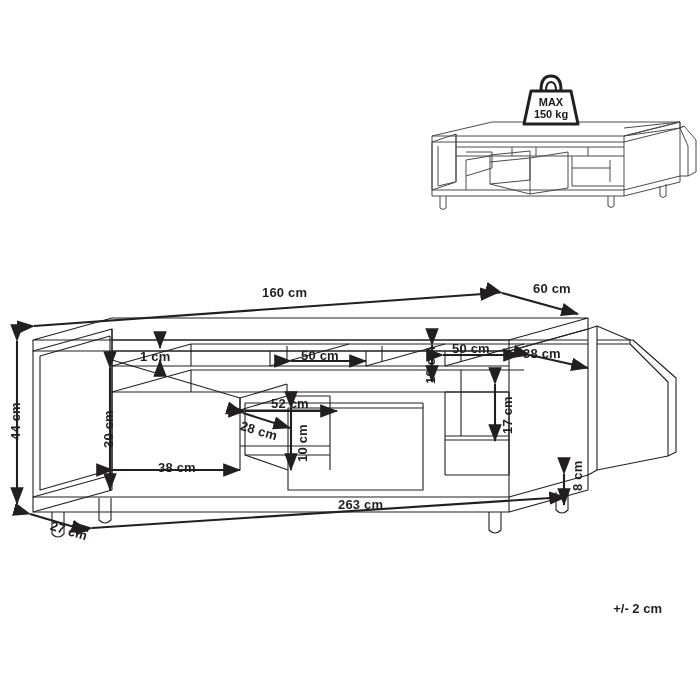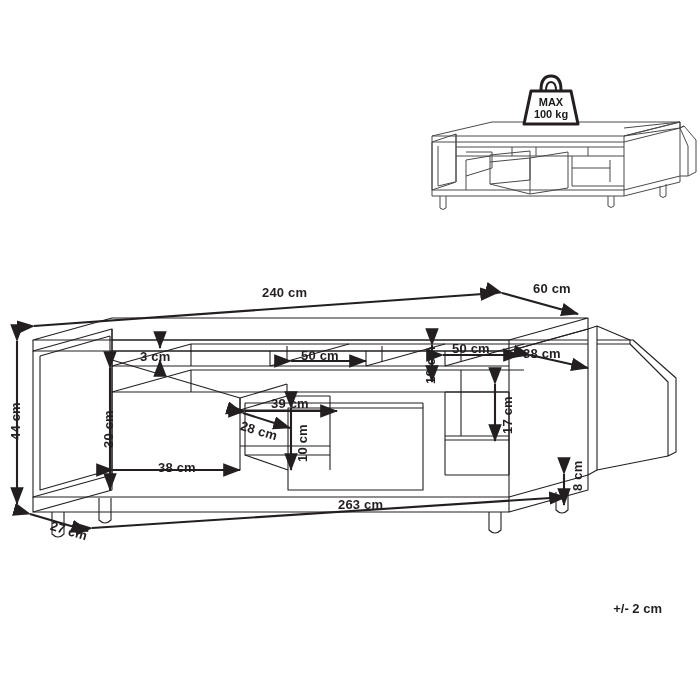--- a/index.html
+++ b/index.html
@@ -249,52 +249,52 @@
       <line x1="495" y1="384" x2="495" y2="441" marker-start="url(#ar)" marker-end="url(#ar)"></line>
 
       <line x1="564" y1="474" x2="564" y2="505" marker-start="url(#ar)" marker-end="url(#ar)"></line>
 
       <line x1="92" y1="528" x2="566" y2="497" marker-start="url(#ar)" marker-end="url(#ar)"></line>
 
       <line x1="30" y1="514" x2="88" y2="531" marker-start="url(#ar)" marker-end="url(#ar)"></line>
     </g>
   </svg>
 
-  <div class="dim-label" style="left:262px; top:285px;">240 cm</div>
+  <div class="dim-label" style="left:262px; top:285px;">160 cm</div>
 
   <div class="dim-label" style="left:533px; top:281px;">60 cm</div>
 
   <div class="dim-label rot90" style="left:8px; top:440px;">44 cm</div>
 
-  <div class="dim-label" style="left:140px; top:349px;">3 cm</div>
+  <div class="dim-label" style="left:140px; top:349px;">1 cm</div>
 
   <div class="dim-label" style="left:301px; top:348px;">50 cm</div>
 
   <div class="dim-label" style="left:452px; top:341px;">50 cm</div>
 
   <div class="dim-label" style="left:523px; top:346px;">38 cm</div>
 
   <div class="dim-label rot90" style="left:423px; top:384px;">10 cm</div>
 
   <div class="dim-label rot90" style="left:101px; top:448px;">30 cm</div>
 
   <div class="dim-label" style="left:158px; top:460px;">38 cm</div>
 
-  <div class="dim-label" style="left:271px; top:396px;">39 cm</div>
+  <div class="dim-label" style="left:271px; top:396px;">52 cm</div>
 
   <div class="dim-label" style="left:243px; top:418px; transform:rotate(17deg); transform-origin:left top;">28 cm</div>
 
   <div class="dim-label rot90" style="left:295px; top:462px;">10 cm</div>
 
   <div class="dim-label rot90" style="left:500px; top:434px;">17 cm</div>
 
   <div class="dim-label rot90" style="left:570px; top:491px;">8 cm</div>
 
   <div class="dim-label" style="left:338px; top:497px;">263 cm</div>
 
   <div class="dim-label" style="left:53px; top:518px; transform:rotate(17deg); transform-origin:left top;">27 cm</div>
 
   <div class="weight-text" style="left:516px; top:97px;">MAX</div>
-  <div class="weight-text" style="left:516px; top:109px;">100 kg</div>
+  <div class="weight-text" style="left:516px; top:109px;">150 kg</div>
 
   <div class="tolerance">+/- 2 cm</div>
 
 </div>
 
 </body></html>

